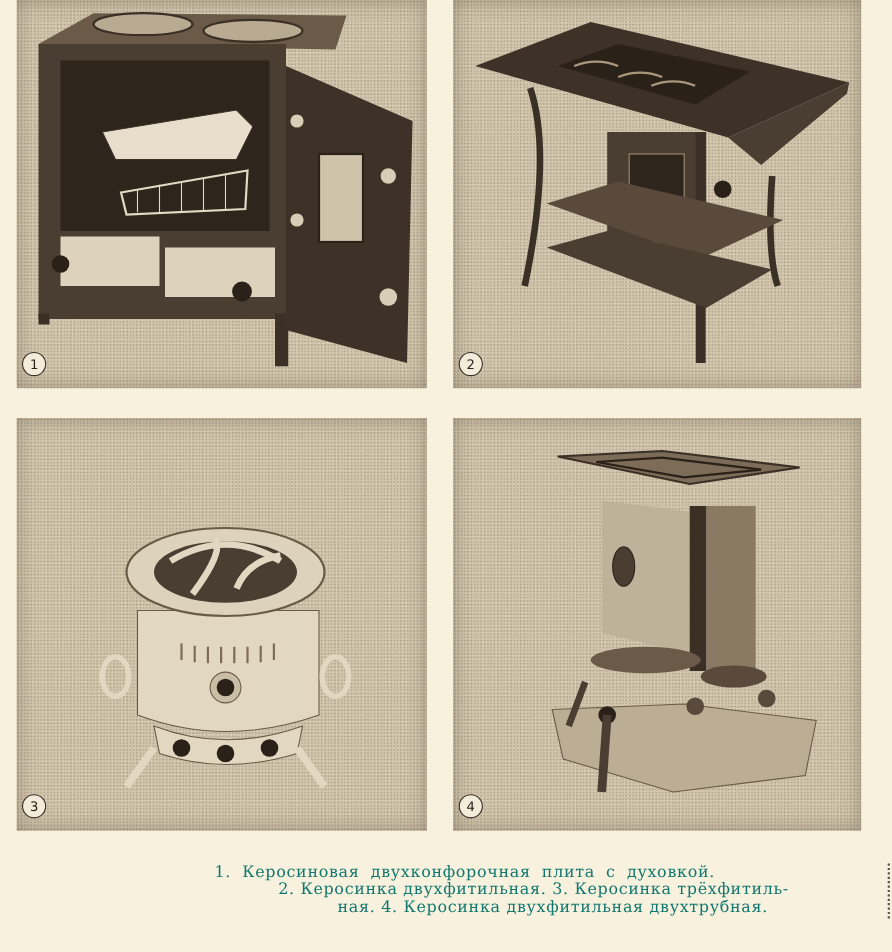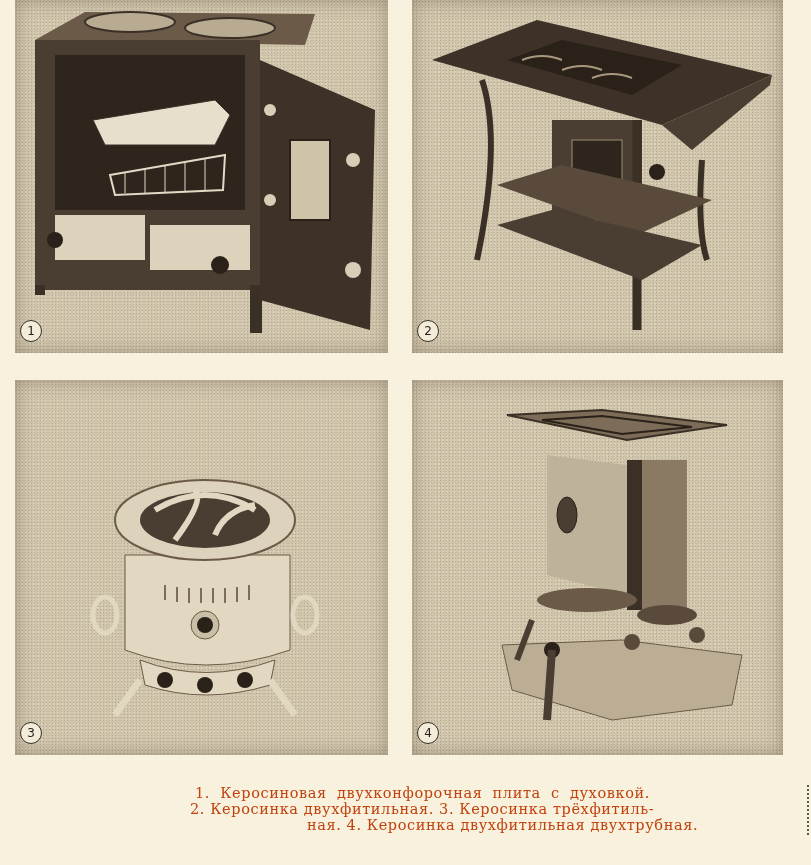--- a/index.html
+++ b/index.html
@@ -26,26 +26,26 @@
   .photo svg { position: absolute; left: 0; top: 0; width: 100%; height: 100%; }
   .badge {
     position: absolute; width: 20px; height: 20px; border-radius: 50%;
     border: 1.5px solid #3a2f25; background: #f3ecda;
     font: 12px "DejaVu Sans", sans-serif; color: #2a2119;
     display: flex; align-items: center; justify-content: center;
     left: 5px; bottom: 11px;
   }
   .caption {
     position: absolute; left: 190px; top: 785px; width: 590px;
-    font-size: 14.5px; line-height: 16px; color: #c2410c;
+    font-size: 14.5px; line-height: 16px; color: #0f766e;
     letter-spacing: 0.6px; text-align: center;
   }
   .caption .line { display: block; white-space: nowrap; }
   .caption .l1 { text-align: left; padding-left: 5px; word-spacing: 5px; }
-  .caption .l2 { text-align: left; }
+  .caption .l2 { text-align: center; }
   .caption .l3 { text-align: center; padding-left: 35px; }
   .edge-marks {
     position: absolute; right: 2px; top: 785px; width: 3px; height: 50px;
     border-right: 2px dotted #555;
   }
 </style>
 </head>
 <body>
 
 <div class="photo" id="p1">

